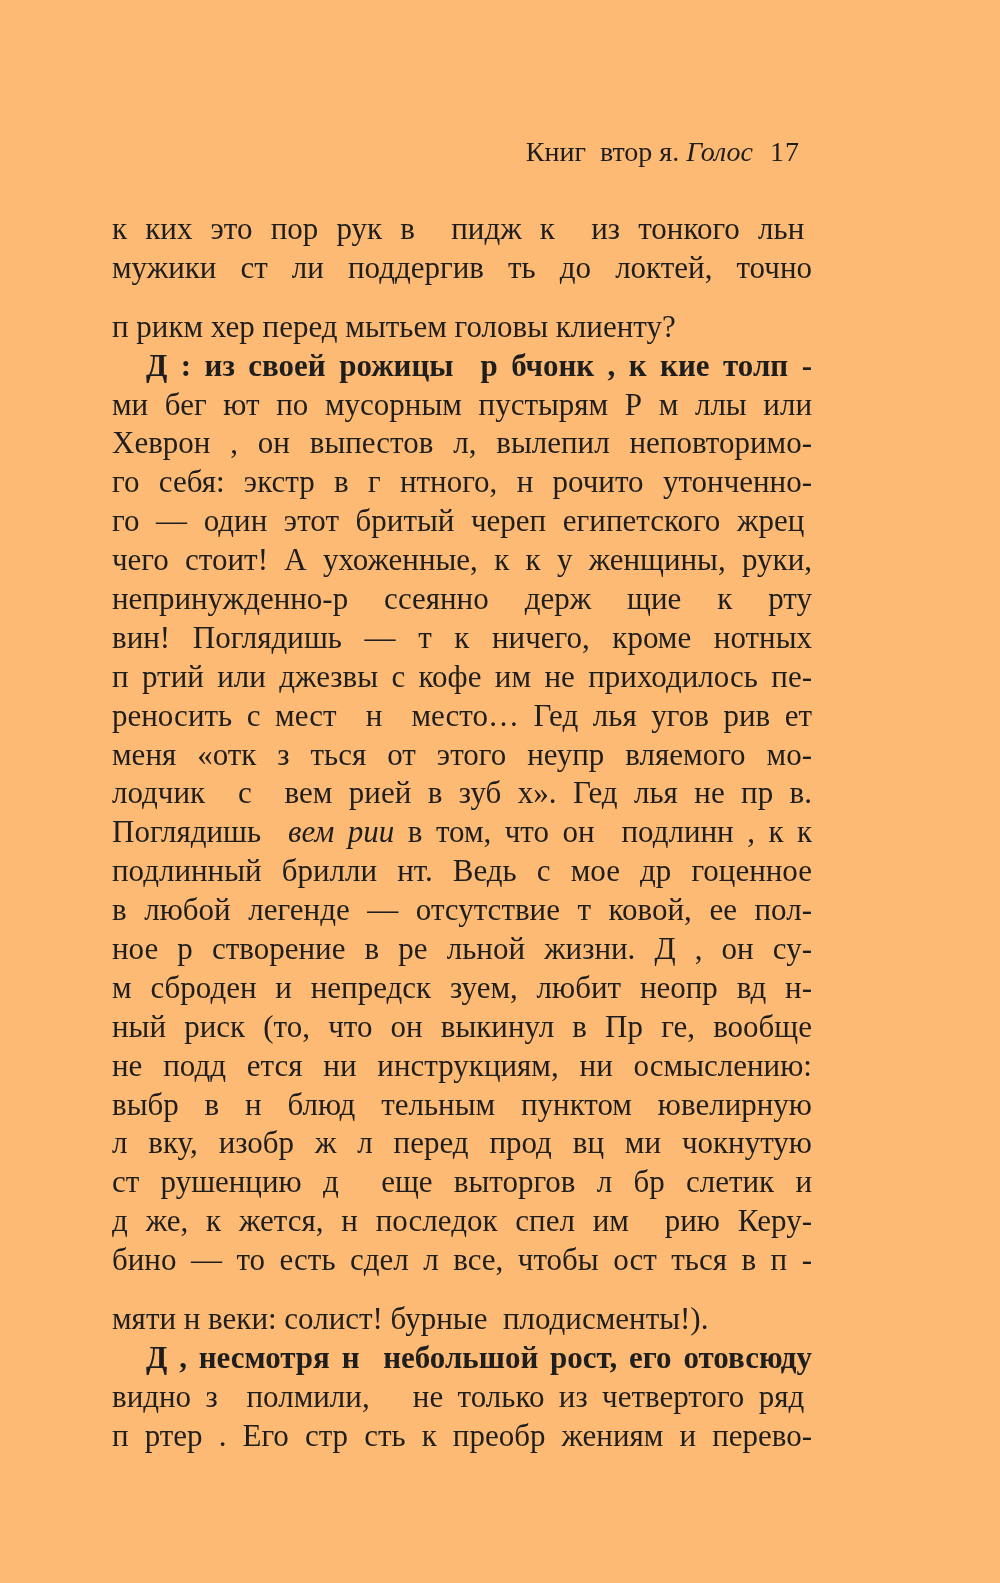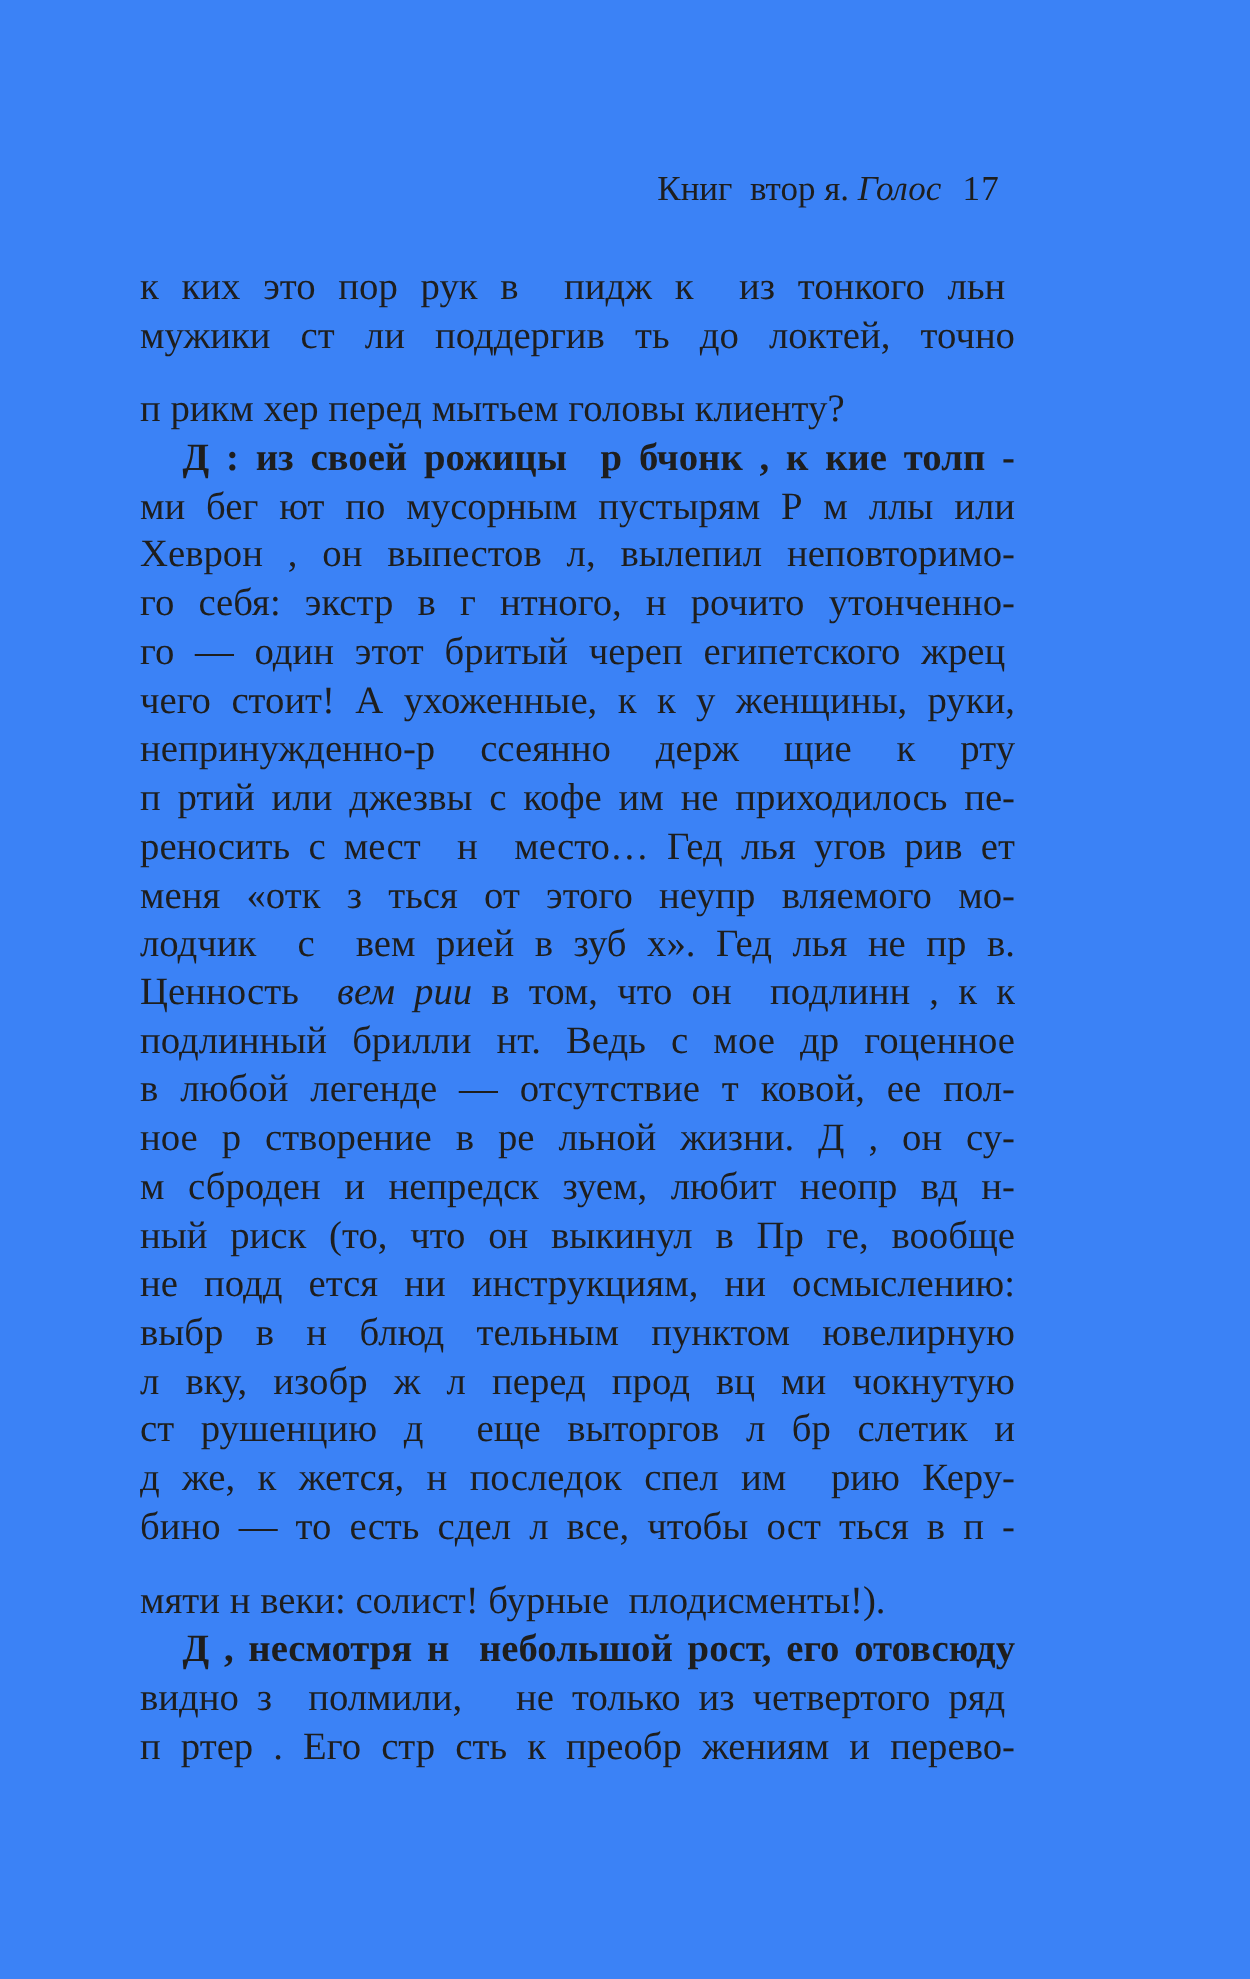--- a/index.html
+++ b/index.html
@@ -57,40 +57,41 @@
     font-weight: bold;
   }
   .seg-italic {
     font-style: italic;
     margin-top: 20px;
   }
 </style>
 </head>
 <body>
 
-<div id="page" style="background: #3b82f6; color: rgb(30, 30, 30);">
+<div id="page" style="background: #fdba74; color: rgb(30, 30, 30);">
 
   <div id="running-header"><span>Книг&nbsp; втор&nbsp;я. </span><span class="italic">Голос&nbsp;</span><span class="pagenum">17</span></div>
 
   <div id="text-body">
       <div class="line"><span>к&nbsp;ких это пор рук&nbsp;в&nbsp; пидж&nbsp;к&nbsp; из тонкого льн&nbsp;</span></div>
       <div class="line"><span>мужики ст&nbsp;ли поддергив&nbsp;ть до локтей, точно</span></div>
       <div class="line para-end"><span>п&nbsp;рикм&nbsp;хер перед мытьем головы клиенту?</span></div>
       <div class="line indent"><span>Д&nbsp;: из своей рожицы &nbsp;р&nbsp;бчонк&nbsp;, к&nbsp;кие толп&nbsp;-</span></div>
       <div class="line"><span>ми бег&nbsp;ют по мусорным пустырям Р&nbsp;м&nbsp;ллы или</span></div>
       <div class="line"><span>Хеврон&nbsp;, он выпестов&nbsp;л, вылепил неповторимо-</span></div>
       <div class="line"><span>го себя: экстр&nbsp;в&nbsp;г&nbsp;нтного, н&nbsp;рочито утонченно-</span></div>
       <div class="line"><span>го — один этот бритый череп египетского жрец&nbsp;</span></div>
       <div class="line"><span>чего стоит! А ухоженные, к&nbsp;к у женщины, руки,</span></div>
       <div class="line"><span>непринужденно-р&nbsp;ссеянно держ&nbsp;щие к&nbsp;рту</span></div>
+      <div class="line"><span>вин! Поглядишь — т&nbsp;к ничего, кроме нотных</span></div>
       <div class="line"><span>п&nbsp;ртий или джезвы с кофе им не приходилось пе-</span></div>
       <div class="line"><span>реносить с мест&nbsp; н&nbsp; место… Гед&nbsp;лья угов&nbsp;рив&nbsp;ет</span></div>
       <div class="line"><span>меня «отк&nbsp;з&nbsp;ться от этого неупр&nbsp;вляемого мо-</span></div>
       <div class="line"><span>лодчик&nbsp; с &nbsp;вем&nbsp;рией в зуб&nbsp;х». Гед&nbsp;лья не пр&nbsp;в.</span></div>
-      <div class="line"><span>Ценность </span><span class="seg-italic">&nbsp;вем&nbsp;рии</span><span> в том, что он&nbsp; подлинн&nbsp;, к&nbsp;к</span></div>
+      <div class="line"><span>Поглядишь </span><span class="seg-italic">&nbsp;вем&nbsp;рии</span><span> в том, что он&nbsp; подлинн&nbsp;, к&nbsp;к</span></div>
       <div class="line"><span>подлинный брилли&nbsp;нт. Ведь с&nbsp;мое др&nbsp;гоценное</span></div>
       <div class="line"><span>в любой легенде — отсутствие т&nbsp;ковой, ее пол-</span></div>
       <div class="line"><span>ное р&nbsp;створение в ре&nbsp;льной жизни. Д&nbsp;, он су-</span></div>
       <div class="line"><span>м&nbsp;сброден и непредск&nbsp;зуем, любит неопр&nbsp;вд&nbsp;н-</span></div>
       <div class="line"><span>ный риск (то, что он выкинул в Пр&nbsp;ге, вообще</span></div>
       <div class="line"><span>не подд&nbsp;ется ни инструкциям, ни осмыслению:</span></div>
       <div class="line"><span>выбр&nbsp;в н&nbsp;блюд&nbsp;тельным пунктом ювелирную</span></div>
       <div class="line"><span>л&nbsp;вку, изобр&nbsp;ж&nbsp;л перед прод&nbsp;вц&nbsp;ми чокнутую</span></div>
       <div class="line"><span>ст&nbsp;рушенцию д&nbsp; еще выторгов&nbsp;л бр&nbsp;слетик и</span></div>
       <div class="line"><span>д&nbsp;же, к&nbsp;жется, н&nbsp;последок спел им &nbsp;рию Керу-</span></div>

